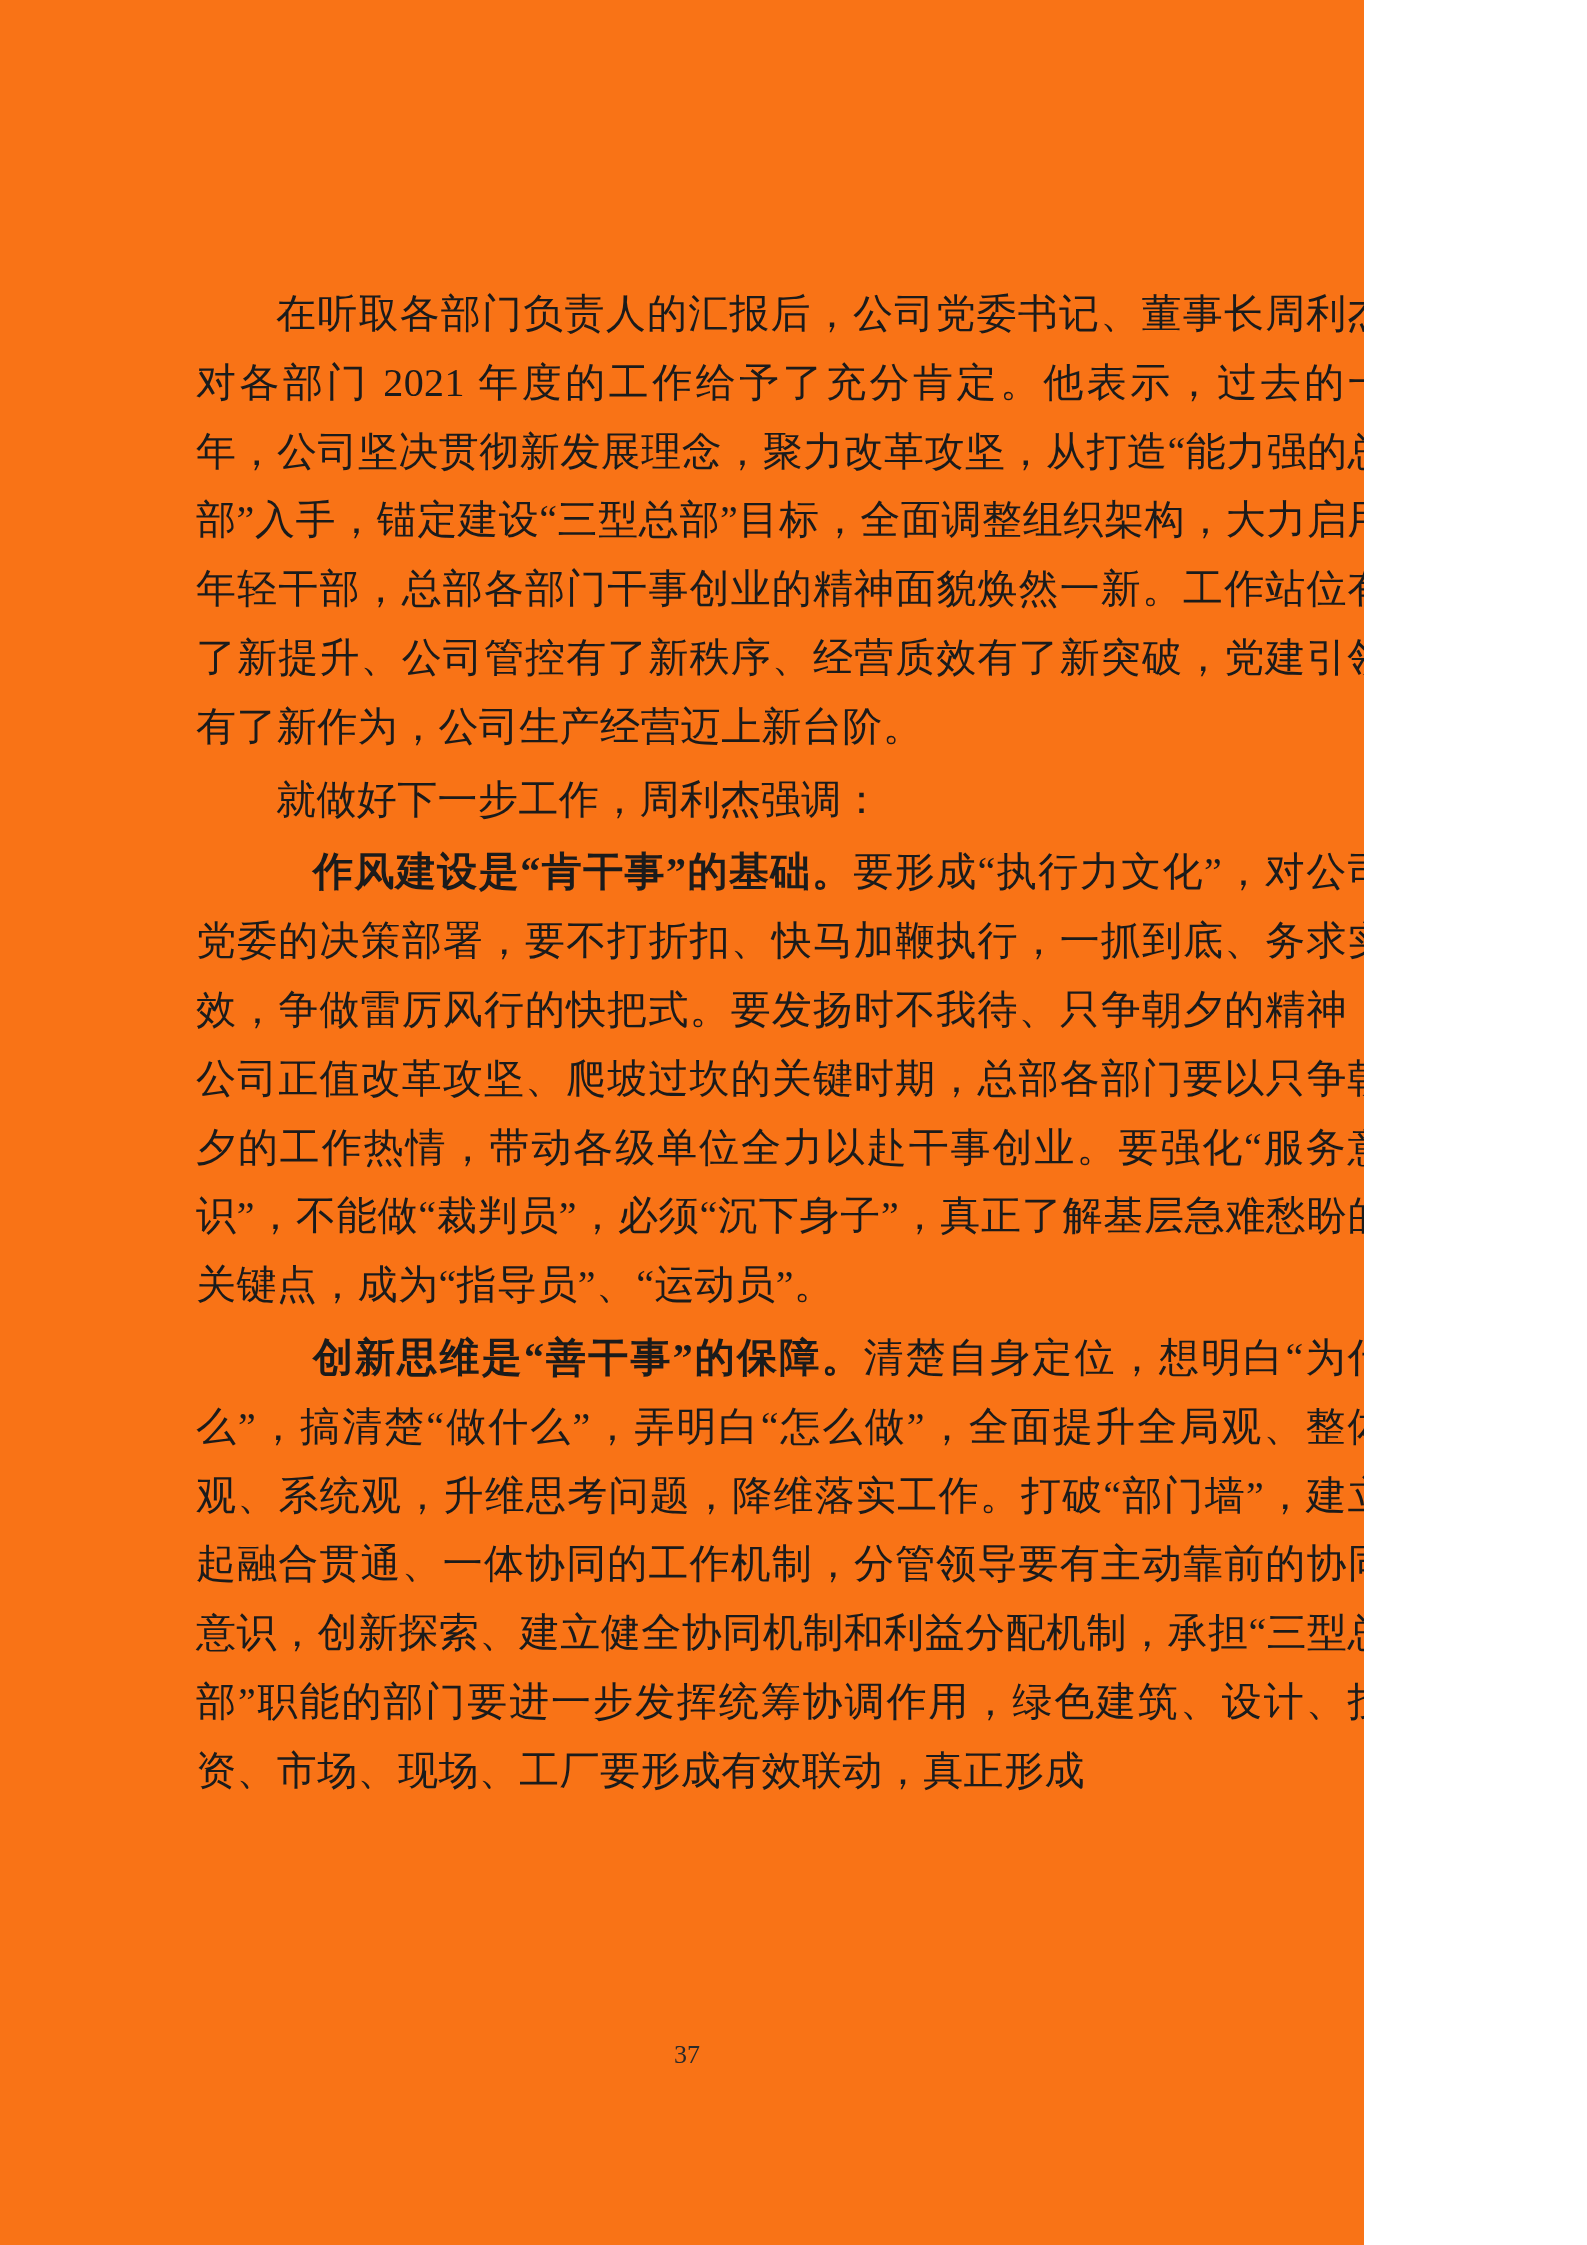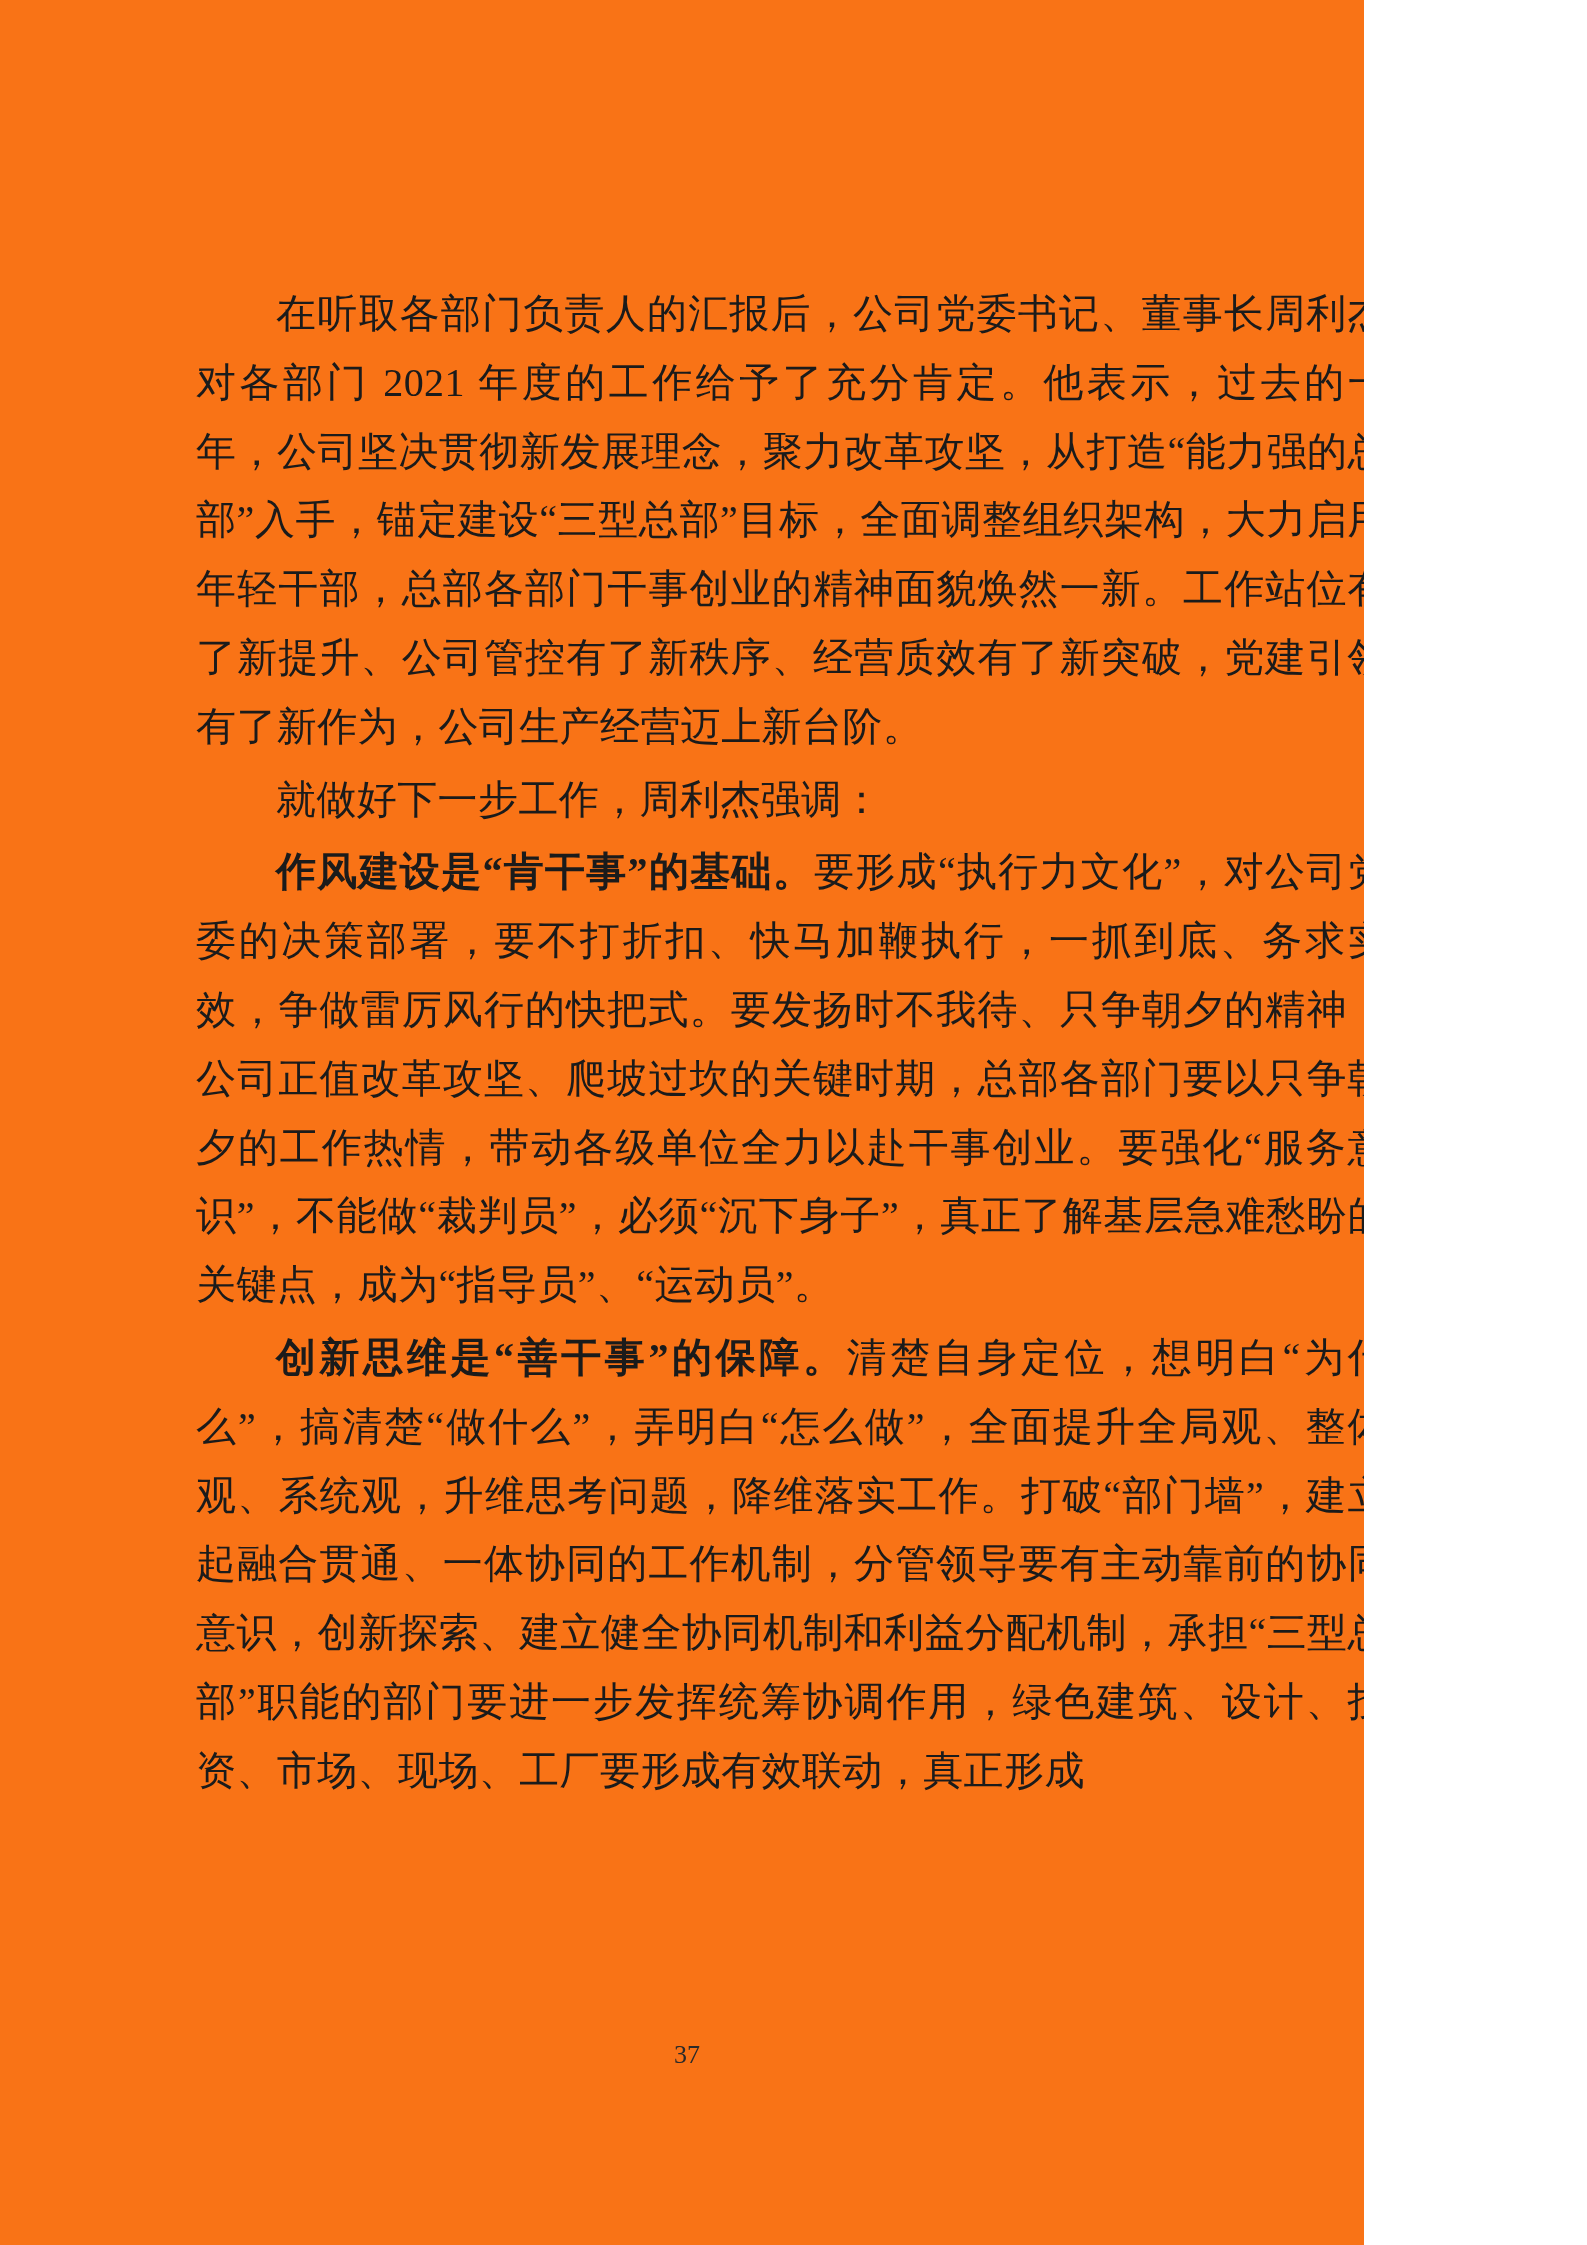--- a/index.html
+++ b/index.html
@@ -30,20 +30,21 @@
     text-align: justify;
     text-justify: inter-ideograph;
     letter-spacing: 0.4px;
     color: #1b1b1b;
   }
   .para.indent {
     text-indent: 80px;
   }
   .lead {
     font-weight: bold;
+    margin-left: 37px;
   }
   .page-number {
     position: absolute;
     left: 0;
     right: 0;
     top: 2040px;
     text-align: center;
     font-size: 26px;
     font-family: "Liberation Serif", "DejaVu Serif", serif;
     color: #2a2a2a;

